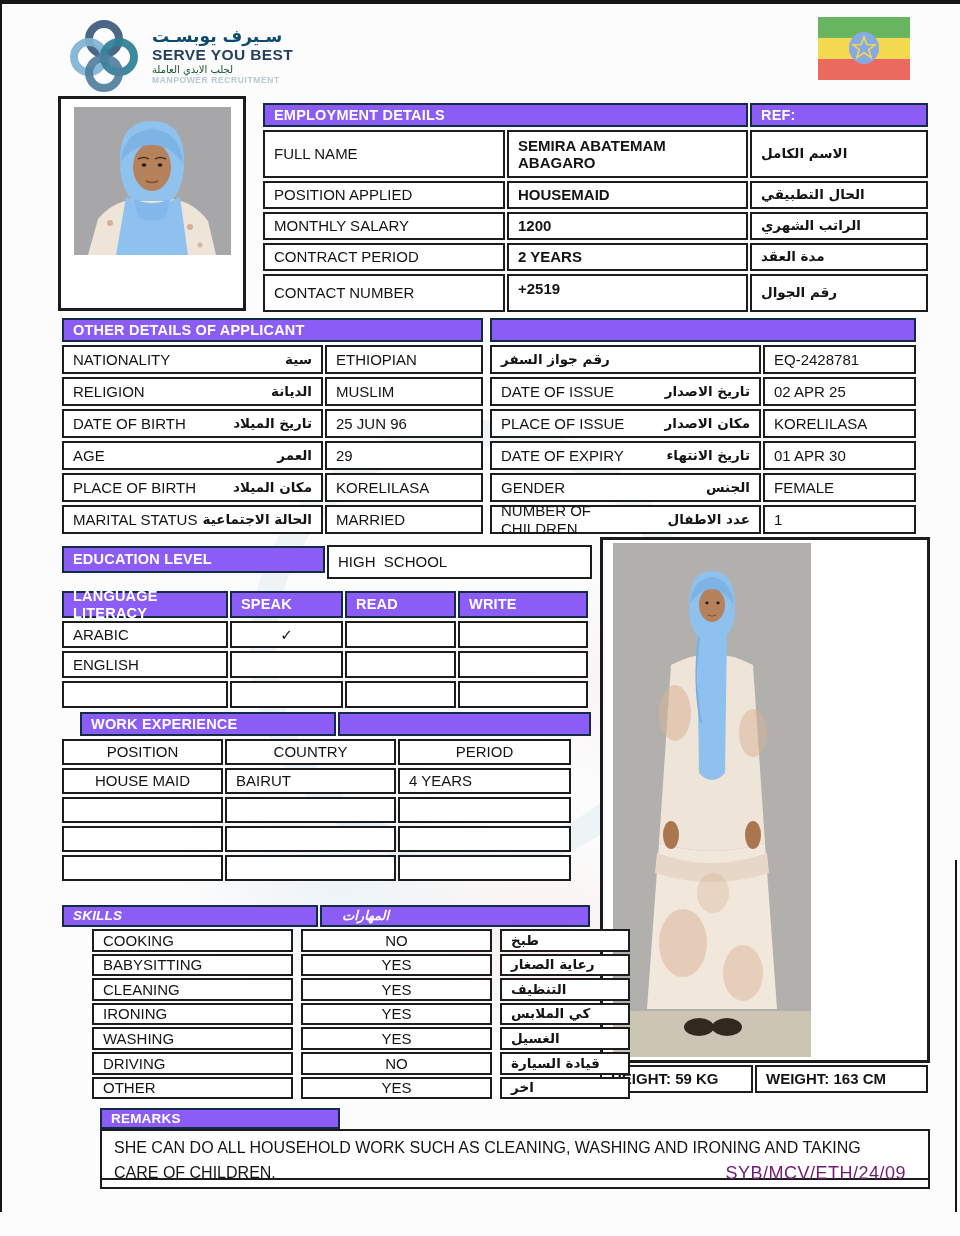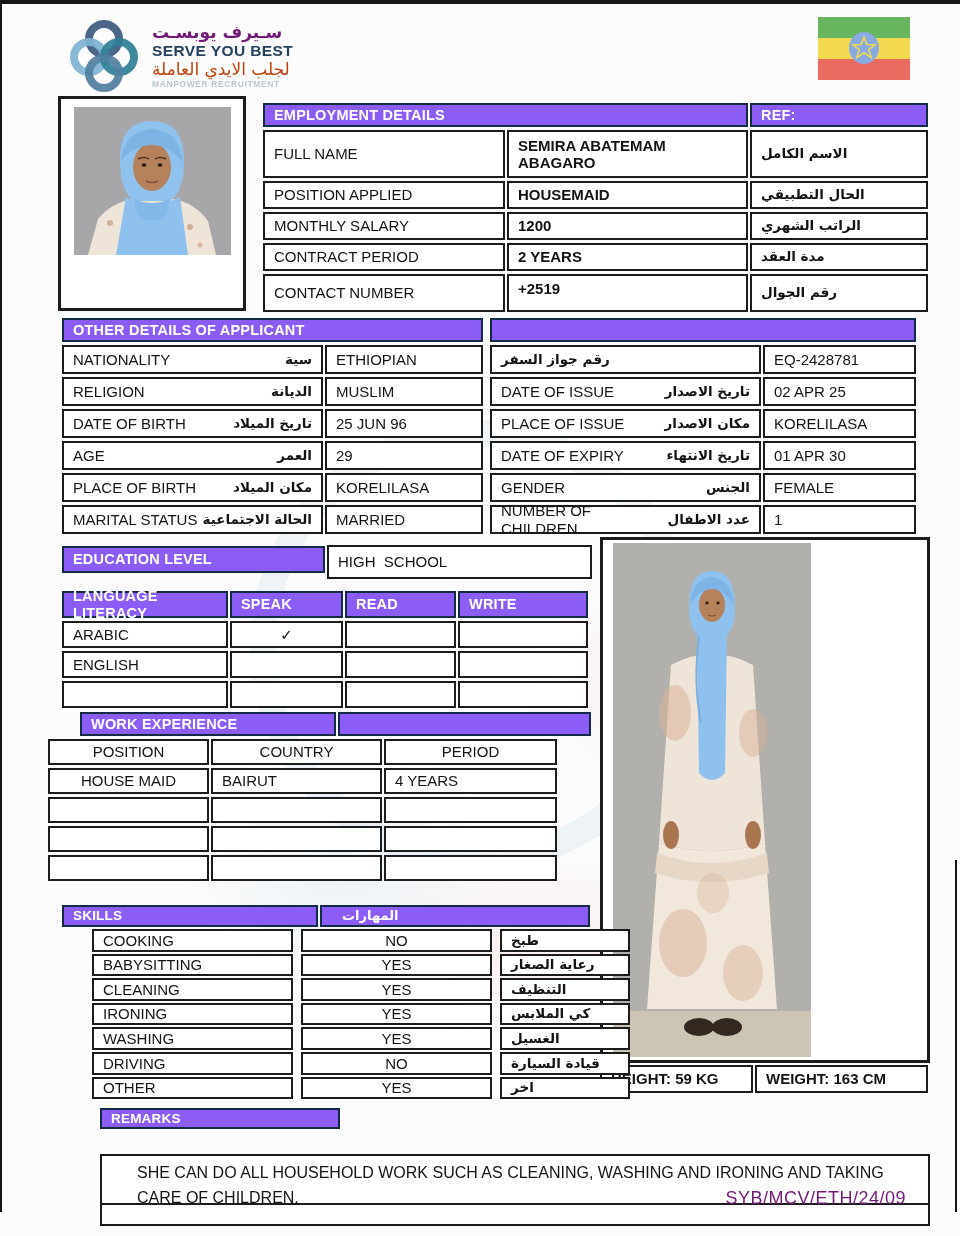--- a/index.html
+++ b/index.html
@@ -10,23 +10,23 @@
         padding:1px 9px;font-size:15px;line-height:1.15;box-sizing:border-box;}
   .hdr{background:#8b5cf6;border-color:#142b47;color:#fff;font-weight:bold;font-size:14.5px;letter-spacing:.2px;}
   .grid{display:grid;gap:3px 2px;}
   .lblrow{display:flex;justify-content:space-between;width:100%;align-items:center;}
   .ar{font-family:"DejaVu Sans",sans-serif;direction:rtl;font-size:13.5px;font-weight:bold;white-space:nowrap;}
   .val-b{font-weight:bold;}
   .ctr{justify-content:center;text-align:center;}
   .rgt{justify-content:flex-end;text-align:right;}
   .edge{background:#161616;}
   
-  .brandline1{font-family:"DejaVu Sans",sans-serif;direction:rtl;color:#701a75;font-size:17px;font-weight:bold;line-height:1.05;}
+  .brandline1{font-family:"DejaVu Sans",sans-serif;direction:rtl;color:#0c4a6e;font-size:17px;font-weight:bold;line-height:1.05;}
   .brandline2{color:#24415f;font-size:15.5px;font-weight:bold;letter-spacing:.4px;line-height:1.15;}
-  .brandline3{font-family:"DejaVu Sans",sans-serif;direction:rtl;color:#c2410c;font-size:17px;line-height:1.15;}
+  .brandline3{font-family:"DejaVu Sans",sans-serif;direction:rtl;color:#14532d;font-size:10px;line-height:1.15;}
   .brandline4{color:#b7c8d3;font-size:8.5px;font-weight:bold;letter-spacing:.6px;line-height:1.3;}
   
   .wm-ring{border-radius:50%;border:26px solid rgba(120,165,195,.10);}
   .wm-blob{border-radius:50%;background:radial-gradient(closest-side,rgba(233,180,175,.18),rgba(233,180,175,0));}
   .wm-blob2{border-radius:50%;background:radial-gradient(closest-side,rgba(150,190,220,.16),rgba(150,190,220,0));}
   .remarks-box{border:2px solid #1c1c1c;background:#fff;box-sizing:border-box;}
   .remarks-text{font-size:16px;line-height:1.55;max-width:772px;padding:5px 0 0 12px;}
   .refcode{color:#701a75;font-size:18px;letter-spacing:.5px;}
 </style>
 </head>
@@ -245,21 +245,21 @@
     <div class="cell"></div>
     <div class="cell ctr"></div>
     <div class="cell"></div>
     <div class="cell"></div>
   </div>
 
   <div class="abs grid" style="left:56px;top:712px;width:513px;grid-template-columns:256px 253px;grid-template-rows:24px;margin-left:24px;">
     <div class="cell hdr">WORK EXPERIENCE</div>
     <div class="cell hdr"></div>
   </div>
-  <div class="abs grid" style="left:48px;top:739px;width:513px;grid-template-columns:161px 171px 173px;grid-template-rows:repeat(5,26px);">
+  <div class="abs grid" style="left:62px;top:739px;width:513px;grid-template-columns:161px 171px 173px;grid-template-rows:repeat(5,26px);">
     <div class="cell ctr">POSITION</div>
     <div class="cell ctr">COUNTRY</div>
     <div class="cell ctr">PERIOD</div>
 
     <div class="cell ctr">HOUSE MAID</div>
     <div class="cell">BAIRUT</div>
     <div class="cell">4 YEARS</div>
 
     <div class="cell"></div>
     <div class="cell"></div>
@@ -301,21 +301,21 @@
         <ellipse cx="114" cy="484" rx="15" ry="9" fill="#33281f"></ellipse>
       </svg>
     </span>
   </div>
 
   <div class="abs grid" style="left:600px;top:1065px;width:330px;grid-template-columns:153px 173px;grid-template-rows:28px;">
     <div class="cell val-b">HEIGHT: 59 KG</div>
     <div class="cell val-b">WEIGHT: 163 CM</div>
   </div>
 
-  <div class="abs grid" style="left:62px;top:905px;width:530px;grid-template-columns:256px 270px;grid-template-rows:22px;gap:0 2px;">
+  <div class="abs grid" style="left:62px;top:905px;width:530px;grid-template-columns:256px 270px;grid-template-rows:22px;gap:0 2px;font-style:italic;">
     <div class="cell hdr" style="font-size:13.5px;">SKILLS</div>
     <div class="cell hdr rgt ar" style="font-size:13px;padding-left:20px;">المهارات</div>
   </div>
   <div class="abs grid" style="left:62px;top:929px;width:530px;grid-template-columns:201px 191px 130px;grid-template-rows:repeat(7,22.6px);gap:2px 8px;margin-left:30px;">
     <div class="cell">COOKING</div>
     <div class="cell ctr">NO</div>
     <div class="cell rgt ar">طبخ</div>
 
     <div class="cell">BABYSITTING</div>
     <div class="cell ctr">YES</div>
@@ -336,19 +336,19 @@
     <div class="cell">DRIVING</div>
     <div class="cell ctr">NO</div>
     <div class="cell rgt ar">قيادة السيارة</div>
 
     <div class="cell">OTHER</div>
     <div class="cell ctr">YES</div>
     <div class="cell rgt ar">اخر</div>
   </div>
 
   <div class="abs cell hdr" style="left:100px;top:1108px;width:240px;height:21px;font-size:13.5px;">REMARKS</div>
-  <div class="abs remarks-box" style="left:100px;top:1154px;width:830px;height:72px;padding-left:23px;">
+  <div class="abs remarks-box" style="left:100px;top:1129px;width:830px;height:60px;">
     <div class="remarks-text">SHE CAN DO ALL HOUSEHOLD WORK SUCH AS CLEANING, WASHING AND IRONING AND TAKING CARE OF CHILDREN.</div>
     <div class="abs" style="left:0;top:47px;width:826px;border-top:2px solid #1c1c1c;"></div>
     <div class="abs refcode" style="right:22px;top:32px;">SYB/MCV/ETH/24/09</div>
   </div>
 
 </div>
 
 </body></html>

